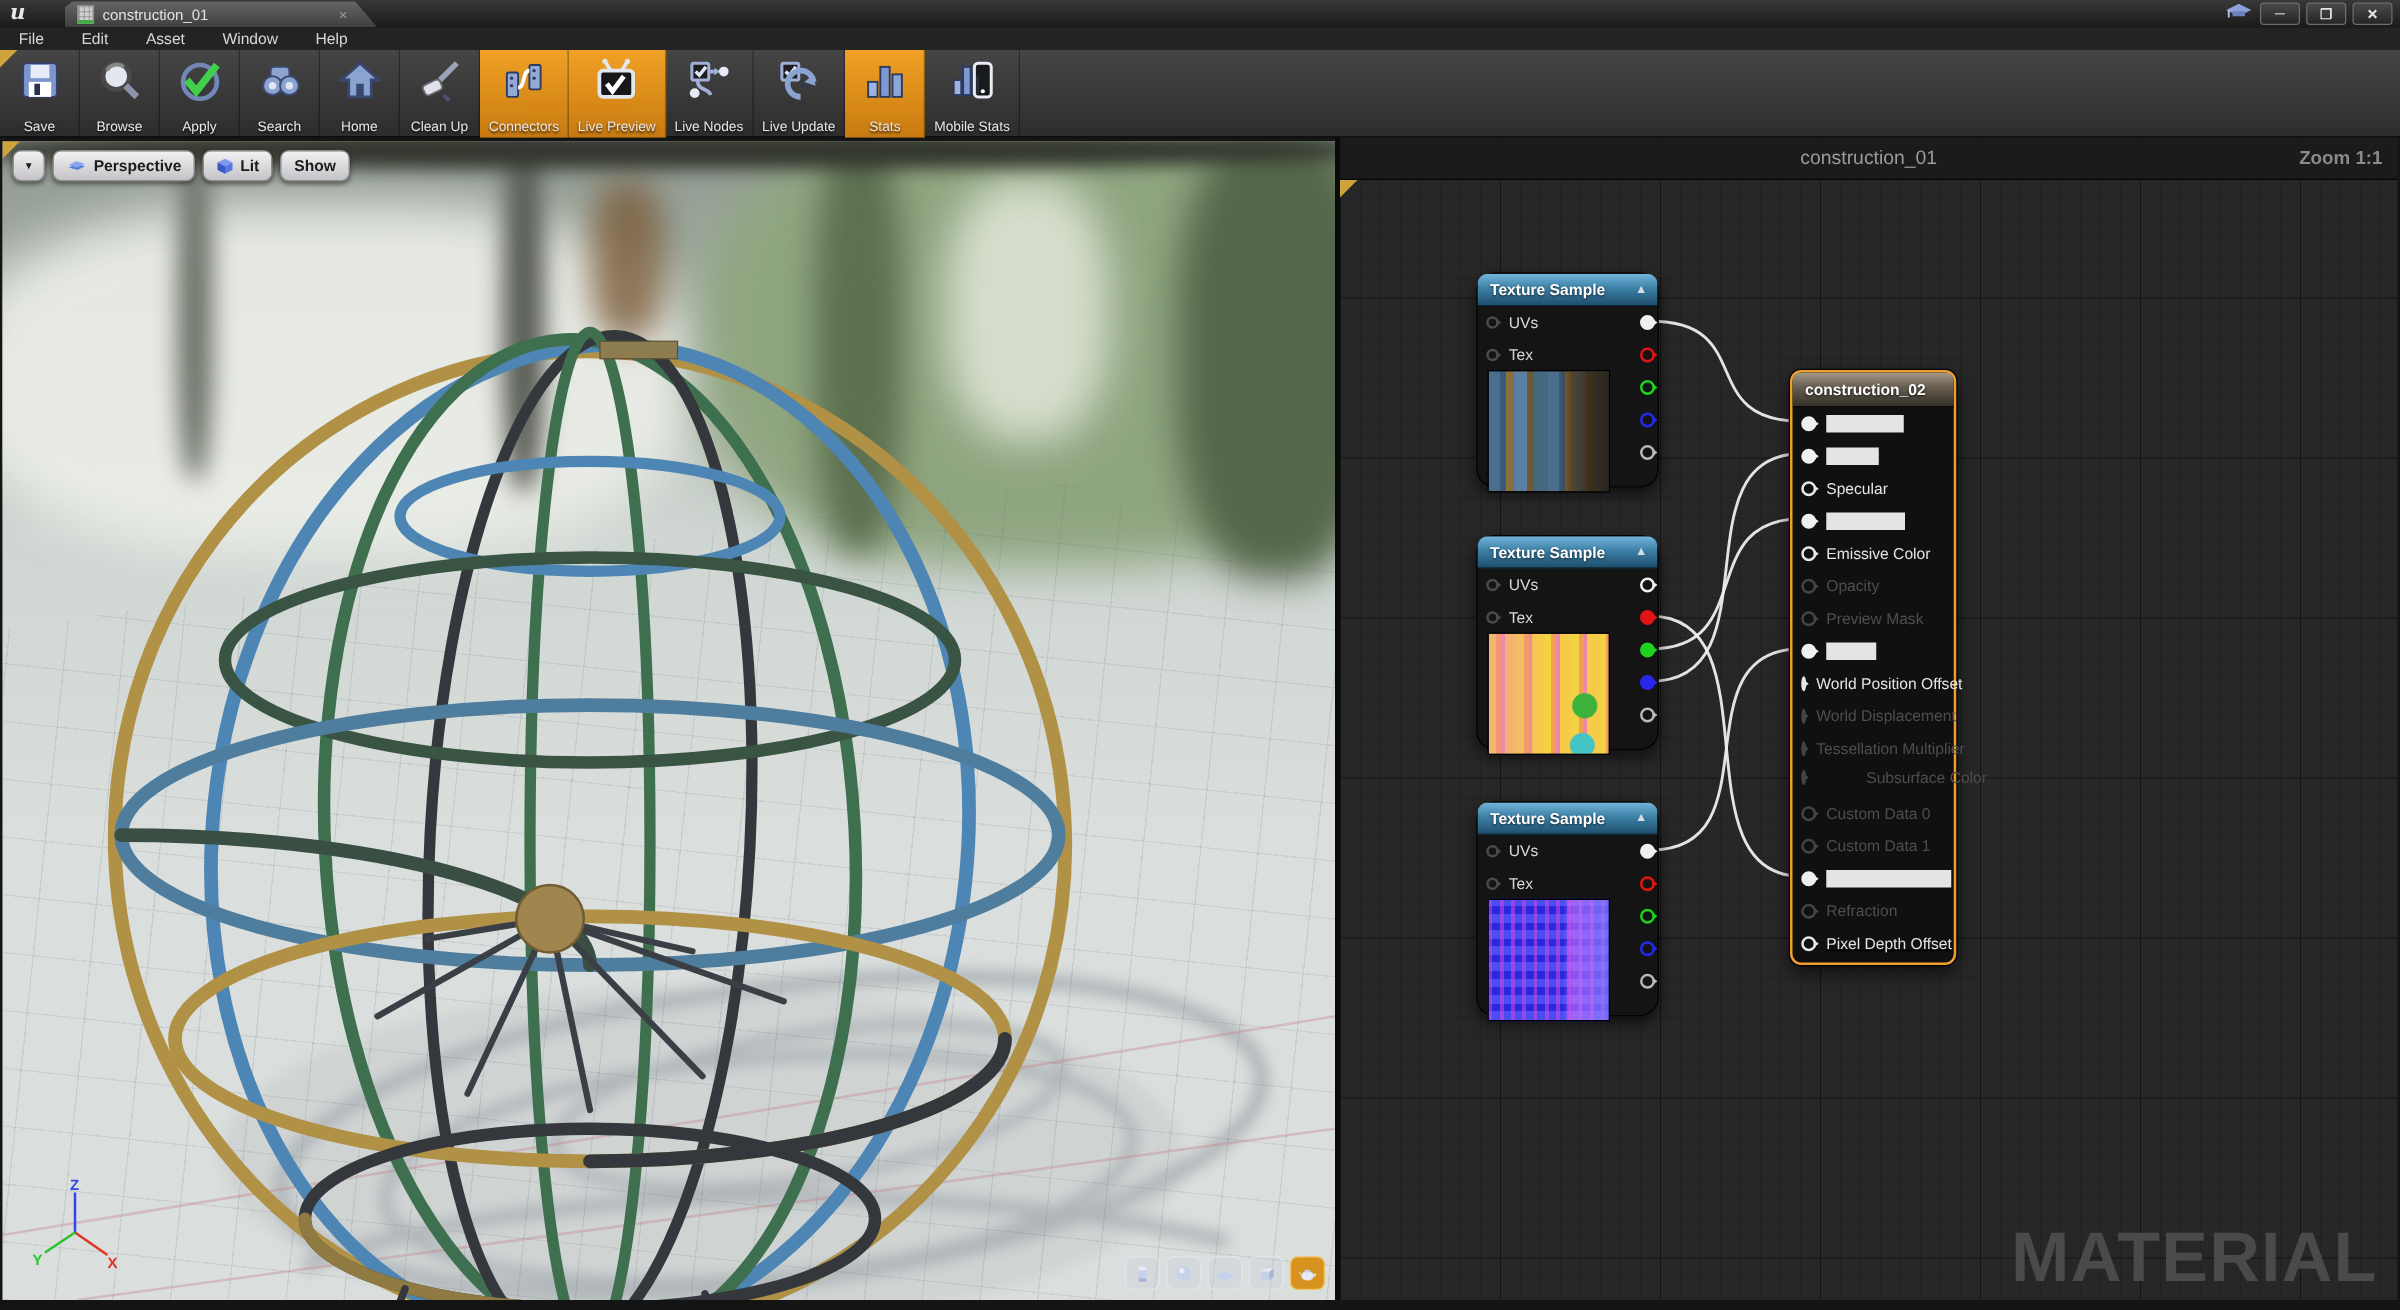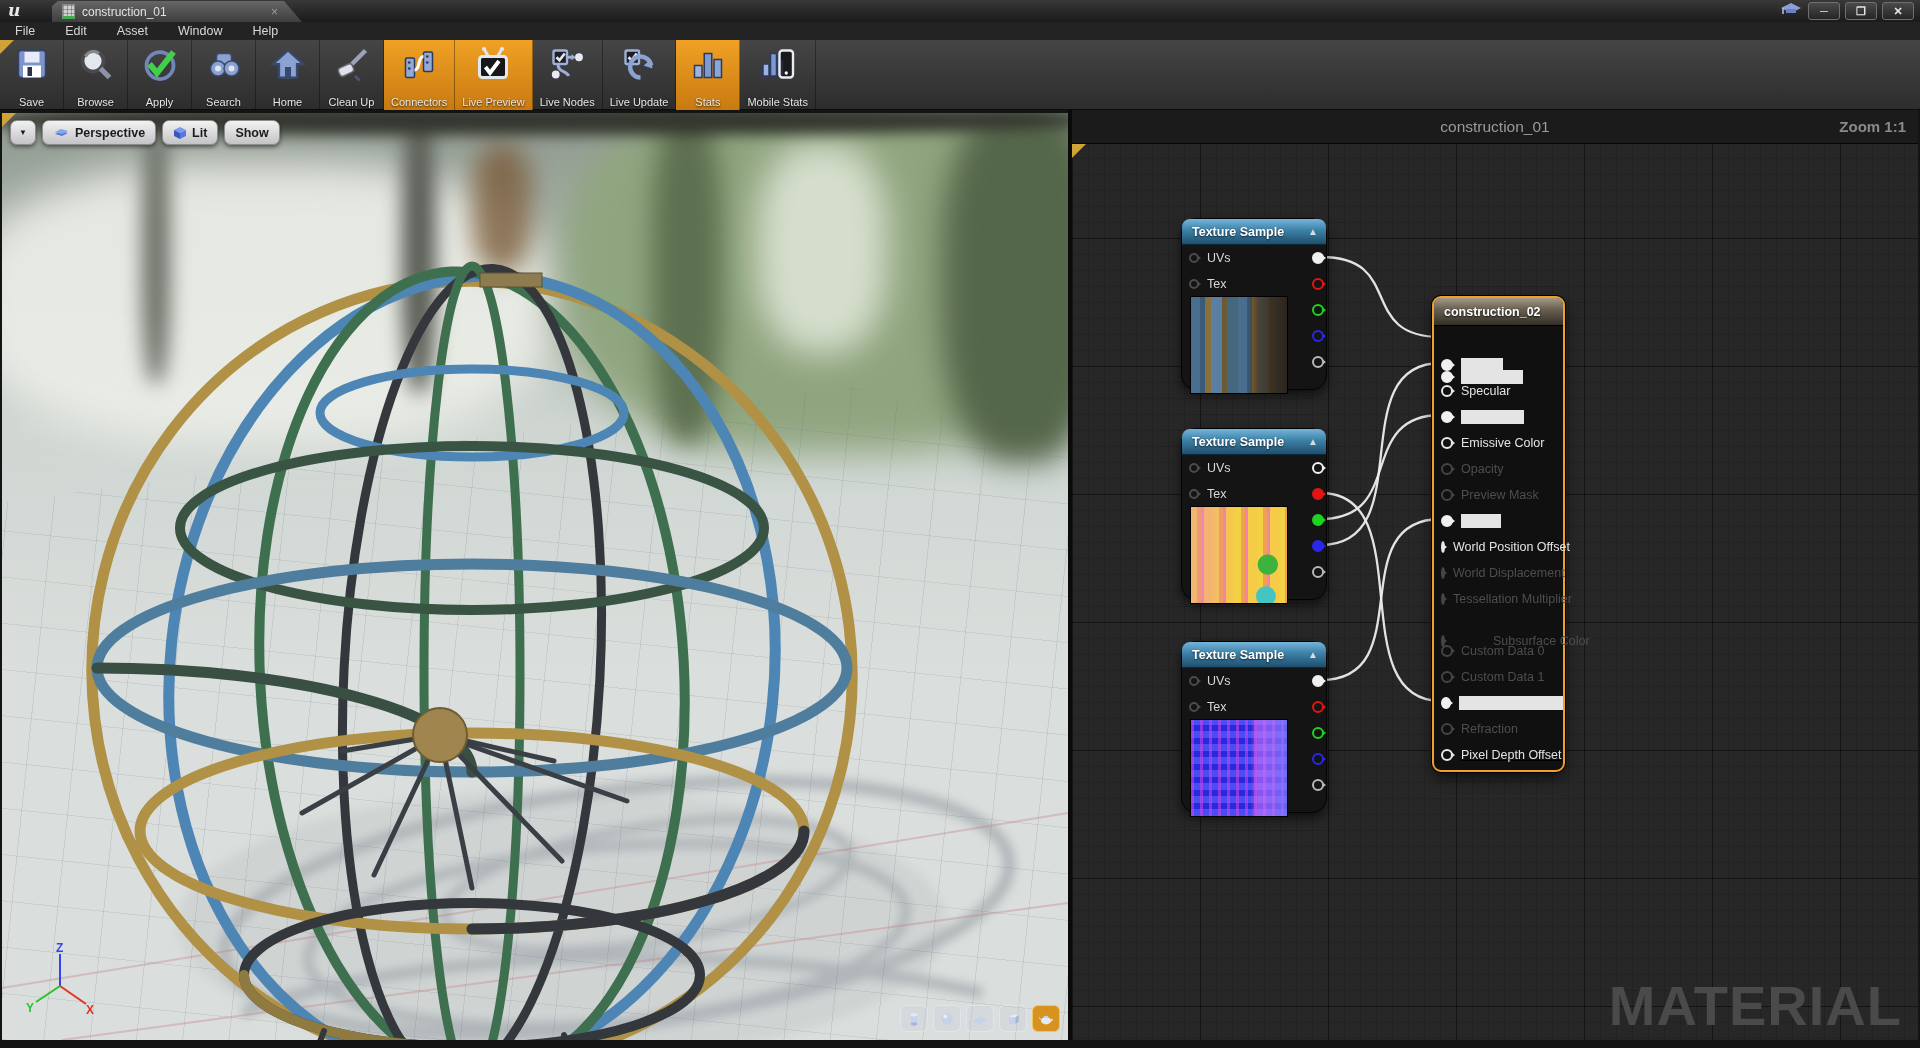--- a/index.html
+++ b/index.html
@@ -544,21 +544,21 @@
       <div class="trow" style="top:135px;">
           <span class="tpin out-gray"></span>
         </div>
       <div class="thumb thumb-3"></div>
     </div>
 
     <div class="mat-node">
       <div class="mat-header">
         <span class="mat-title">construction_02</span>
       </div>
-      <div class="mrow" style="top:33px;margin-top:38px;">
+      <div class="mrow" style="top:33px;">
           <span class="mpin connected"></span>
           <span class="mlabel connected">Base Color</span>
         </div>
       <div class="mrow" style="top:59px;">
           <span class="mpin connected"></span>
           <span class="mlabel connected">Metallic</span>
         </div>
       <div class="mrow" style="top:85px;">
           <span class="mpin open"></span>
           <span class="mlabel open">Specular</span>
@@ -588,35 +588,35 @@
           <span class="mlabel open">World Position Offset</span>
         </div>
       <div class="mrow" style="top:267px;">
           <span class="mpin disabled"></span>
           <span class="mlabel disabled">World Displacement</span>
         </div>
       <div class="mrow" style="top:293px;">
           <span class="mpin disabled"></span>
           <span class="mlabel disabled">Tessellation Multiplier</span>
         </div>
-      <div class="mrow" style="top:335px;gap:40px;">
+      <div class="mrow" style="top:316px;gap:40px;">
           <span class="mpin disabled"></span>
           <span class="mlabel disabled">Subsurface Color</span>
         </div>
       <div class="mrow" style="top:345px;">
           <span class="mpin disabled"></span>
           <span class="mlabel disabled">Custom Data 0</span>
         </div>
       <div class="mrow" style="top:371px;">
           <span class="mpin disabled"></span>
           <span class="mlabel disabled">Custom Data 1</span>
         </div>
       <div class="mrow" style="top:397px;">
           <span class="mpin connected"></span>
-          <span class="mlabel connected">Ambient Occlusion</span>
+          <span class="mlabel connected">Browse Occlusion</span>
         </div>
       <div class="mrow" style="top:423px;">
           <span class="mpin disabled"></span>
           <span class="mlabel disabled">Refraction</span>
         </div>
       <div class="mrow" style="top:449px;text-decoration:underline;">
           <span class="mpin open"></span>
           <span class="mlabel open">Pixel Depth Offset</span>
         </div>
     </div>

